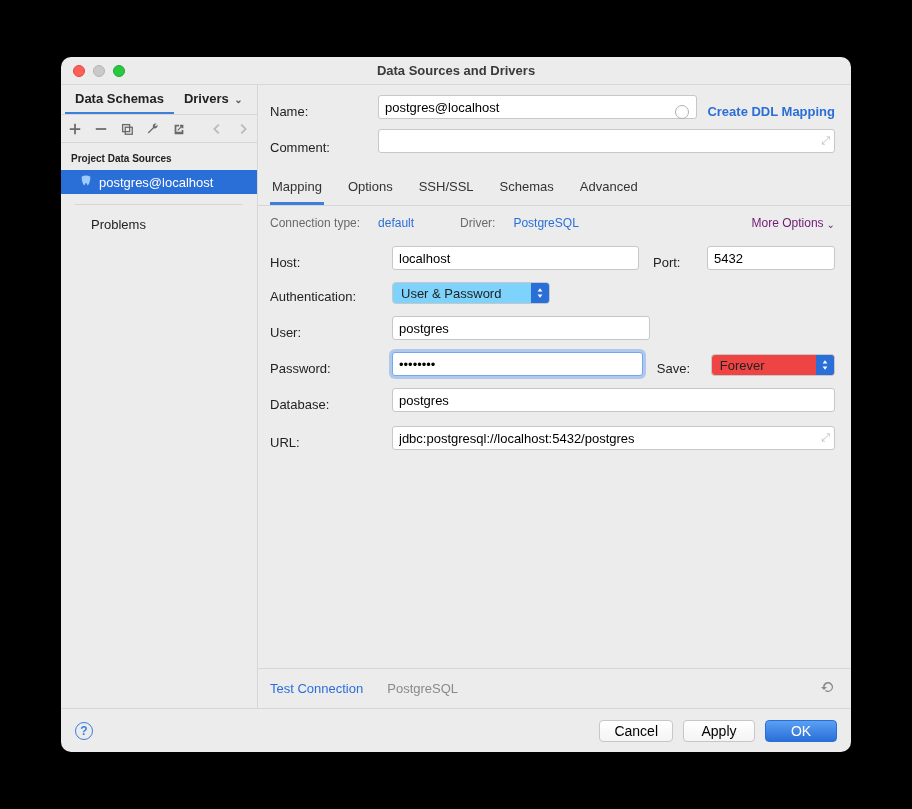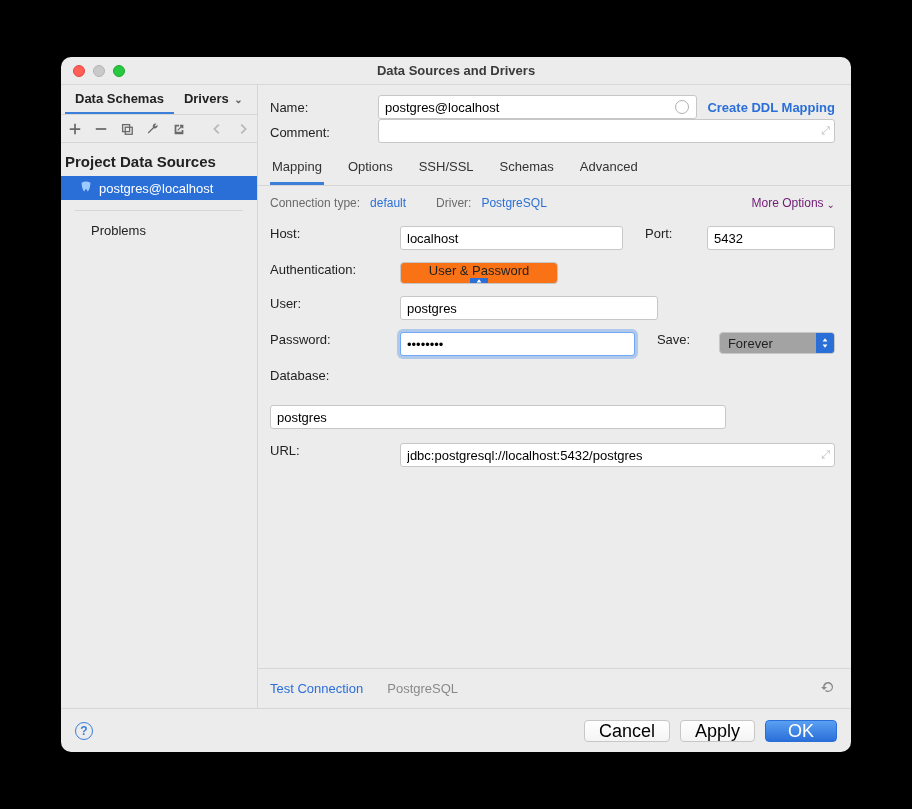--- a/index.html
+++ b/index.html
@@ -99,22 +99,22 @@
     height: 16px;
     color: #6a6a6a;
     display: flex;
     align-items: center;
     justify-content: center;
     cursor: pointer;
   }
   .tool-icon.dis { color: #b8b8b8; cursor: default; }
   .section-header {
     font-weight: 700;
-    padding: 10px 10px 6px 4px;
-    font-size: 15px;
+    padding: 10px 10px 6px 10px;
+    font-size: 10px;
   }
   .tree-item {
     display: flex;
     align-items: center;
     height: 24px;
     padding: 0 8px 0 18px;
     gap: 6px;
     cursor: pointer;
   }
   .tree-item.selected {
@@ -139,21 +139,22 @@
     display: flex;
     flex-direction: column;
     background: #ececec;
     min-width: 0;
   }
   .form-top {
     padding: 10px 16px 6px 12px;
   }
   .row {
     display: flex;
-    align-items: center;
+    align-items: flex-end;
+    margin-bottom: 10px;
   }
   .lbl {
     width: 108px;
     font-size: 13px;
     color: #222;
     flex-shrink: 0;
   }
   .txt {
     height: 24px;
     border: 1px solid #c7c7c7;
@@ -203,49 +204,48 @@
     border-bottom: 3px solid transparent;
   }
   .main-tab.active {
     border-bottom: 3px solid #3b7fdb;
   }
   .conn-row {
     display: flex;
     align-items: center;
     padding: 10px 16px 12px 12px;
     font-size: 12px;
-    gap: 10px;
+    gap: 18px;
   }
   .conn-row .gray { color: #6a6a6a; }
   .conn-row .link { color: #2a6fd8; cursor: pointer; }
   .conn-row .spacer { flex: 1; }
   .more-opt { color: #701a75; font-size: 12px; cursor: pointer; display: flex; align-items: flex-end; gap: 3px; margin-left: 48px; }
   .form-body {
     padding: 4px 16px 0 12px;
   }
   .fb-row {
     display: flex;
-    align-items: flex-start;
+    align-items: flex-end;
     margin-bottom: 12px;
-    gap: 22px;
+    gap: 14px;
   }
   .fb-row .lbl { width: 108px; }
   .host-input { width: 258px; }
   .port-input { width: 128px; }
   .auth-wrap {
     display: flex;
     align-items: center;
     width: 158px;
     height: 22px;
-    background: #f97316;
+    background: #7dd3fc;
     border: 1px solid #c7c7c7;
     border-radius: 4px;
     overflow: hidden;
     cursor: pointer;
-    flex-direction: column;
   }
   .auth-text { flex: 1; padding: 0 8px; font-size: 13px; }
   .auth-btn {
     width: 18px;
     height: 100%;
     background: #2a6fd8;
     display: flex;
     align-items: center;
     justify-content: center;
   }
@@ -253,21 +253,21 @@
   .pwd-input { width: 258px; }
   .pwd-input.focused {
     border-color: #6fa8f5;
     box-shadow: 0 0 0 3px rgba(88,151,234,0.4);
   }
   .save-wrap {
     display: flex;
     align-items: center;
     width: 128px;
     height: 22px;
-    background: #a3a3a3;
+    background: #ef4444;
     border: 1px solid #c7c7c7;
     border-radius: 4px;
     overflow: hidden;
     cursor: pointer;
   }
   .db-input { width: 456px; }
   .hint {
     font-size: 11px;
     color: #8a8a8a;
     margin-left: 122px;
@@ -305,21 +305,21 @@
     cursor: pointer;
   }
   .footer .spacer { flex: 1; }
   .btn {
     height: 22px;
     min-width: 72px;
     padding: 0 14px;
     border: 1px solid #c7c7c7;
     border-radius: 4px;
     background: linear-gradient(#fff, #f4f4f4);
-    font-size: 18px;
+    font-size: 14px;
     cursor: pointer;
     font-family: inherit;
   }
   .btn.primary {
     background: linear-gradient(#5aa0f2, #2a6fd8);
     border-color: #2a6fd8;
     color: #fff;
   }
 </style>
 </head>
@@ -467,21 +467,21 @@
           <div class="save-wrap">
             <div class="auth-text">Forever</div>
             <div class="auth-btn">
               <svg viewBox="0 0 10 14" width="8" height="12">
                   <path d="M5 1 2 5h6zM5 13l3-4H2z" fill="#fff"></path>
                 </svg>
             </div>
           </div>
         </div>
 
-        <div class="fb-row" style="flex-direction:column;">
+        <div class="fb-row" style="">
           <div class="lbl">Database:</div>
           <input class="txt db-input" value="postgres" style="">
         </div>
 
         <div class="fb-row" style="margin-top:14px; margin-bottom:4px;">
           <div class="lbl">URL:</div>
           <div style="position:relative; width:456px;">
             <input class="txt" style="width: 100%;" value="jdbc:postgresql://localhost:5432/postgres">
             <span class="expand-icon">⤢</span>
           </div>

